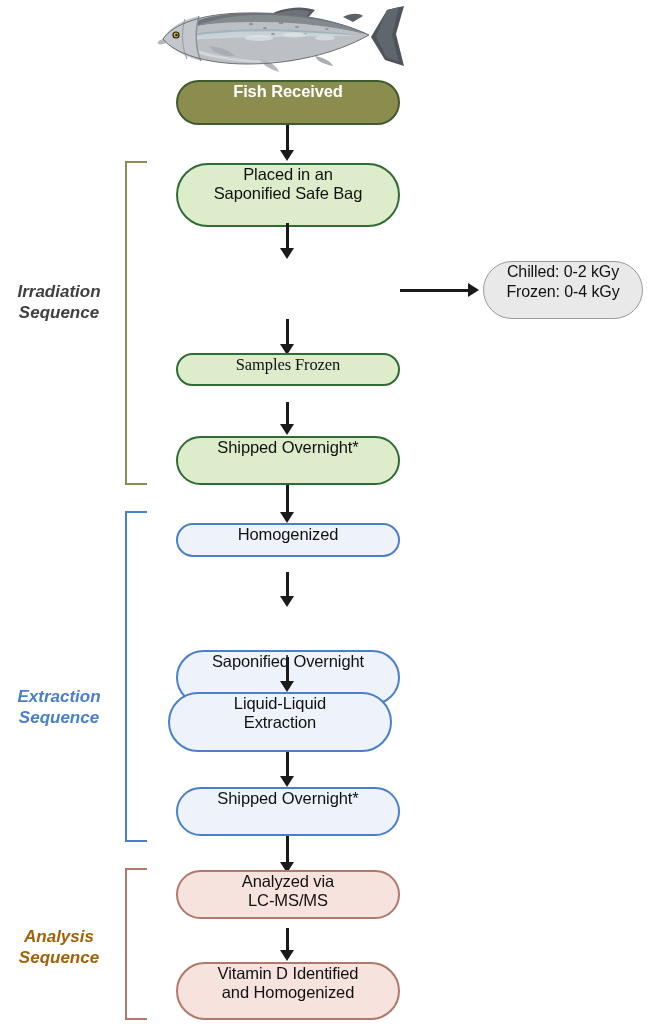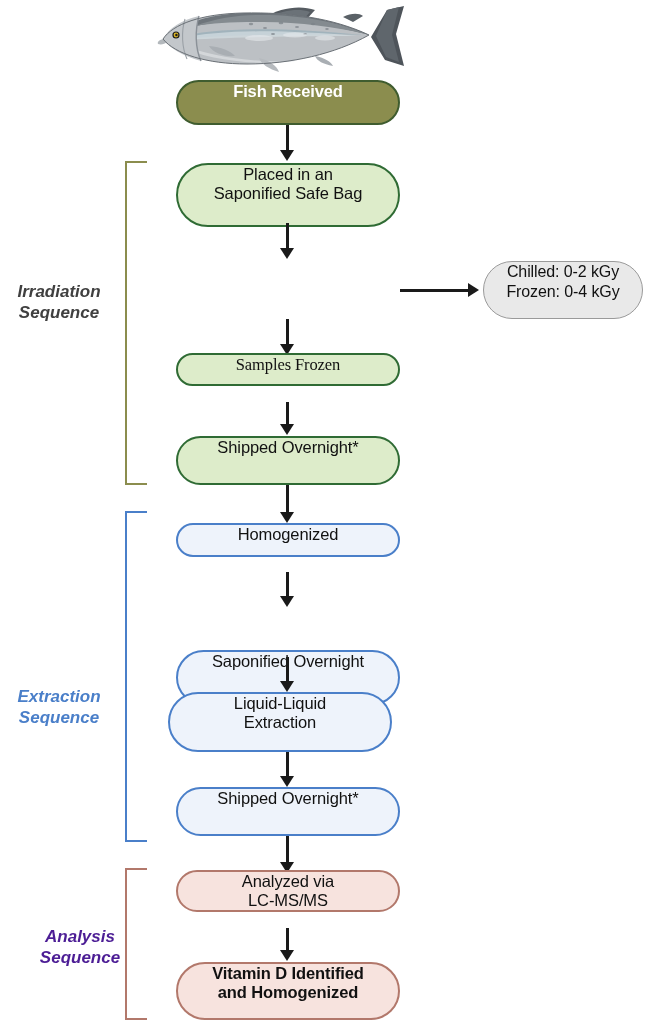--- a/index.html
+++ b/index.html
@@ -117,21 +117,21 @@
     text-align: center;
     font-style: italic;
     font-weight: bold;
     font-size: 17px;
     line-height: 1.22;
     width: 118px;
     left: 0px;
   }
   .seclabel-irr { color: #404040; }
   .seclabel-ext { color: #4a7fc9; }
-  .seclabel-ana { color: #4c1d95; padding-left: 21px; }
+  .seclabel-ana { color: #a16207; }
 </style>
 </head>
 <body>
 
 <div id="canvas">
 
   <div class="fish-wrap">
     <svg viewBox="0 0 250 72" width="250" height="72" xmlns="http://www.w3.org/2000/svg">
 
       <path d="M232 6 L249 2 L241 30 L249 62 L230 56 L216 33 Z" fill="#4e545a"></path>
@@ -273,29 +273,29 @@
   </div>
   <div class="vline" style="top:836px; height:30px;"></div>
   <div class="varrow" style="top:862px;"></div>
 
   <div class="bracket bracket-ana" style="left:125px; top:868px; width:22px; height:152px;"></div>
   <div class="seclabel seclabel-ana" style="top:927px;">
     <div>Analysis</div>
     <div>Sequence</div>
   </div>
 
-  <div class="node node-rose" style="left:176px; top:870px; width:224px; height:42px;">
+  <div class="node node-rose" style="left:176px; top:870px; width:224px; height:49px;">
     <span class="lbl">
       <span>Analyzed via</span><br>
       <span>LC-MS/MS</span>
     </span>
   </div>
   <div class="vline" style="top:928px; height:26px;"></div>
   <div class="varrow" style="top:950px;"></div>
 
-  <div class="node node-rose" style="left:176px; top:962px; width:224px; height:58px;font-weight:bold;">
+  <div class="node node-rose" style="left:176px; top:962px; width:224px; height:58px;">
     <span class="lbl">
       <span>Vitamin D Identified</span><br>
       <span>and Homogenized</span>
     </span>
   </div>
 
 </div>
 
 </body></html>

